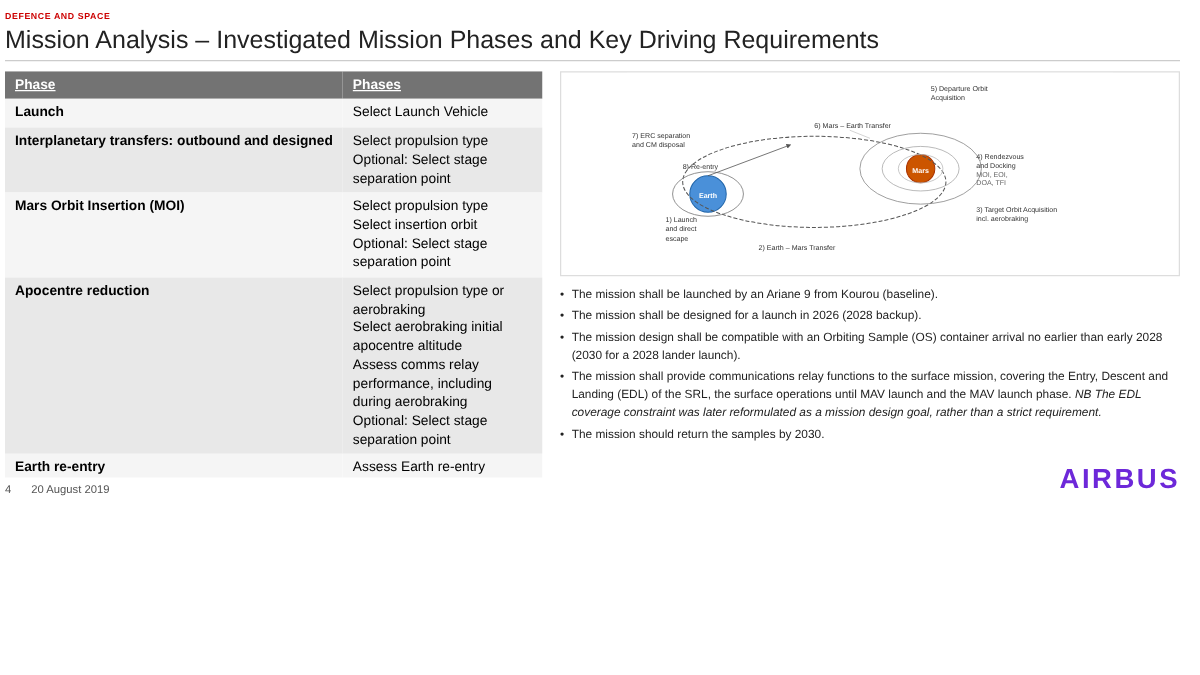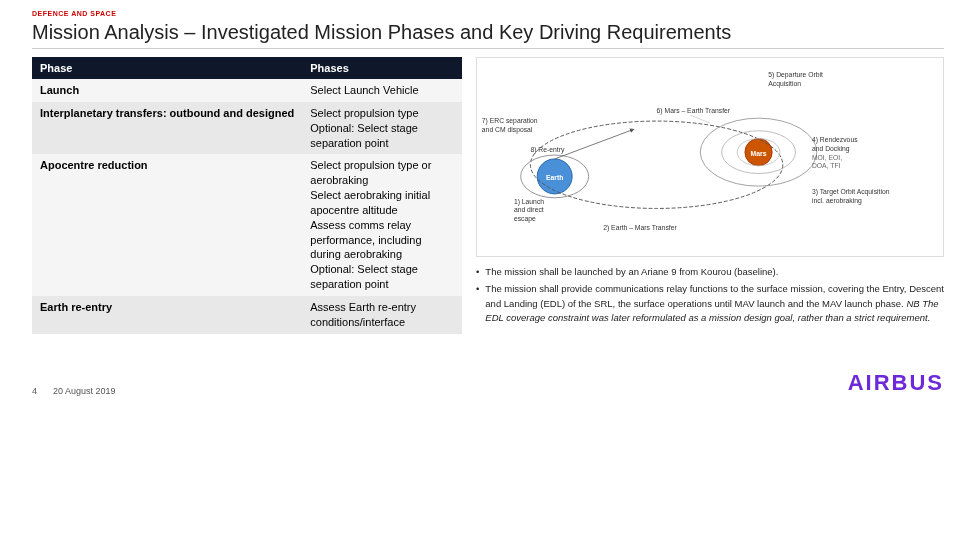--- a/index.html
+++ b/index.html
@@ -7,21 +7,21 @@
       font-family: Arial, sans-serif;
       background: #fff;
       width: 960px;
       height: 540px;
       overflow: hidden;
       font-size: 11px;
     }
     .page {
       width: 960px;
       height: 404px;
-      padding: 10px 16px 8px 32px;
+      padding: 10px 16px 8px 4px;
       display: flex;
       flex-direction: column;
     }
     .brand-bar {
       font-size: 7px;
       font-weight: bold;
       color: #cc0000;
       letter-spacing: 0.5px;
       margin-bottom: 4px;
       text-transform: uppercase;
@@ -49,22 +49,23 @@
     .table-wrapper {
       flex: 1;
       overflow: hidden;
     }
     table {
       width: 100%;
       border-collapse: collapse;
       font-size: 10px;
     }
     thead tr {
-      background: #0f172a;
+      background: #737373;
       color: #fff;
+      text-decoration: underline;
     }
     thead th {
       padding: 5px 8px;
       text-align: left;
       font-weight: bold;
       font-size: 11px;
     }
     tbody tr:nth-child(odd) {
       background: #f5f5f5;
     }
@@ -159,20 +160,24 @@
           <tbody id="table-body">
           <tr>
                 <td>Launch</td>
                 <td>Select Launch Vehicle</td>
               </tr>
               <tr>
                 <td>Interplanetary transfers: outbound and designed</td>
                 <td>Select propulsion type<br>Optional: Select stage separation point</td>
               </tr>
               <tr>
+                <td>Mars Orbit Insertion (MOI)</td>
+                <td>Select propulsion type<br>Select insertion orbit<br>Optional: Select stage separation point</td>
+              </tr>
+              <tr>
                 <td>Apocentre reduction</td>
                 <td>Select propulsion type or aerobraking<br>Select aerobraking initial apocentre altitude<br>Assess comms relay performance, including during aerobraking<br>Optional: Select stage separation point</td>
               </tr>
               <tr>
                 <td>Earth re-entry</td>
                 <td>Assess Earth re-entry conditions/interface</td>
               </tr>
             </tbody>
         </table>
       </div>
@@ -236,21 +241,30 @@
           </defs>
         </svg>
       </div>
 
       <div class="bullet-points">
         <ul id="bullets-list">
         <li>
               <span>The mission shall be launched by an Ariane 9 from Kourou (baseline).</span>
             </li>
             <li>
+              <span>The mission shall be designed for a launch in 2026 (2028 backup).</span>
+            </li>
+            <li>
+              <span>The mission design shall be compatible with an Orbiting Sample (OS) container arrival no earlier than early 2028 (2030 for a 2028 lander launch).</span>
+            </li>
+            <li>
               <span>The mission shall provide communications relay functions to the surface mission, covering the Entry, Descent and Landing (EDL) of the SRL, the surface operations until MAV launch and the MAV launch phase. <em>NB The EDL coverage constraint was later reformulated as a mission design goal, rather than a strict requirement.</em></span>
+            </li>
+            <li>
+              <span>The mission should return the samples by 2030.</span>
             </li>
           </ul>
       </div>
 
       <div class="airbus-logo">
         <span class="airbus-text">AIRBUS</span>
       </div>
     </div>
   </div>
 </div>

